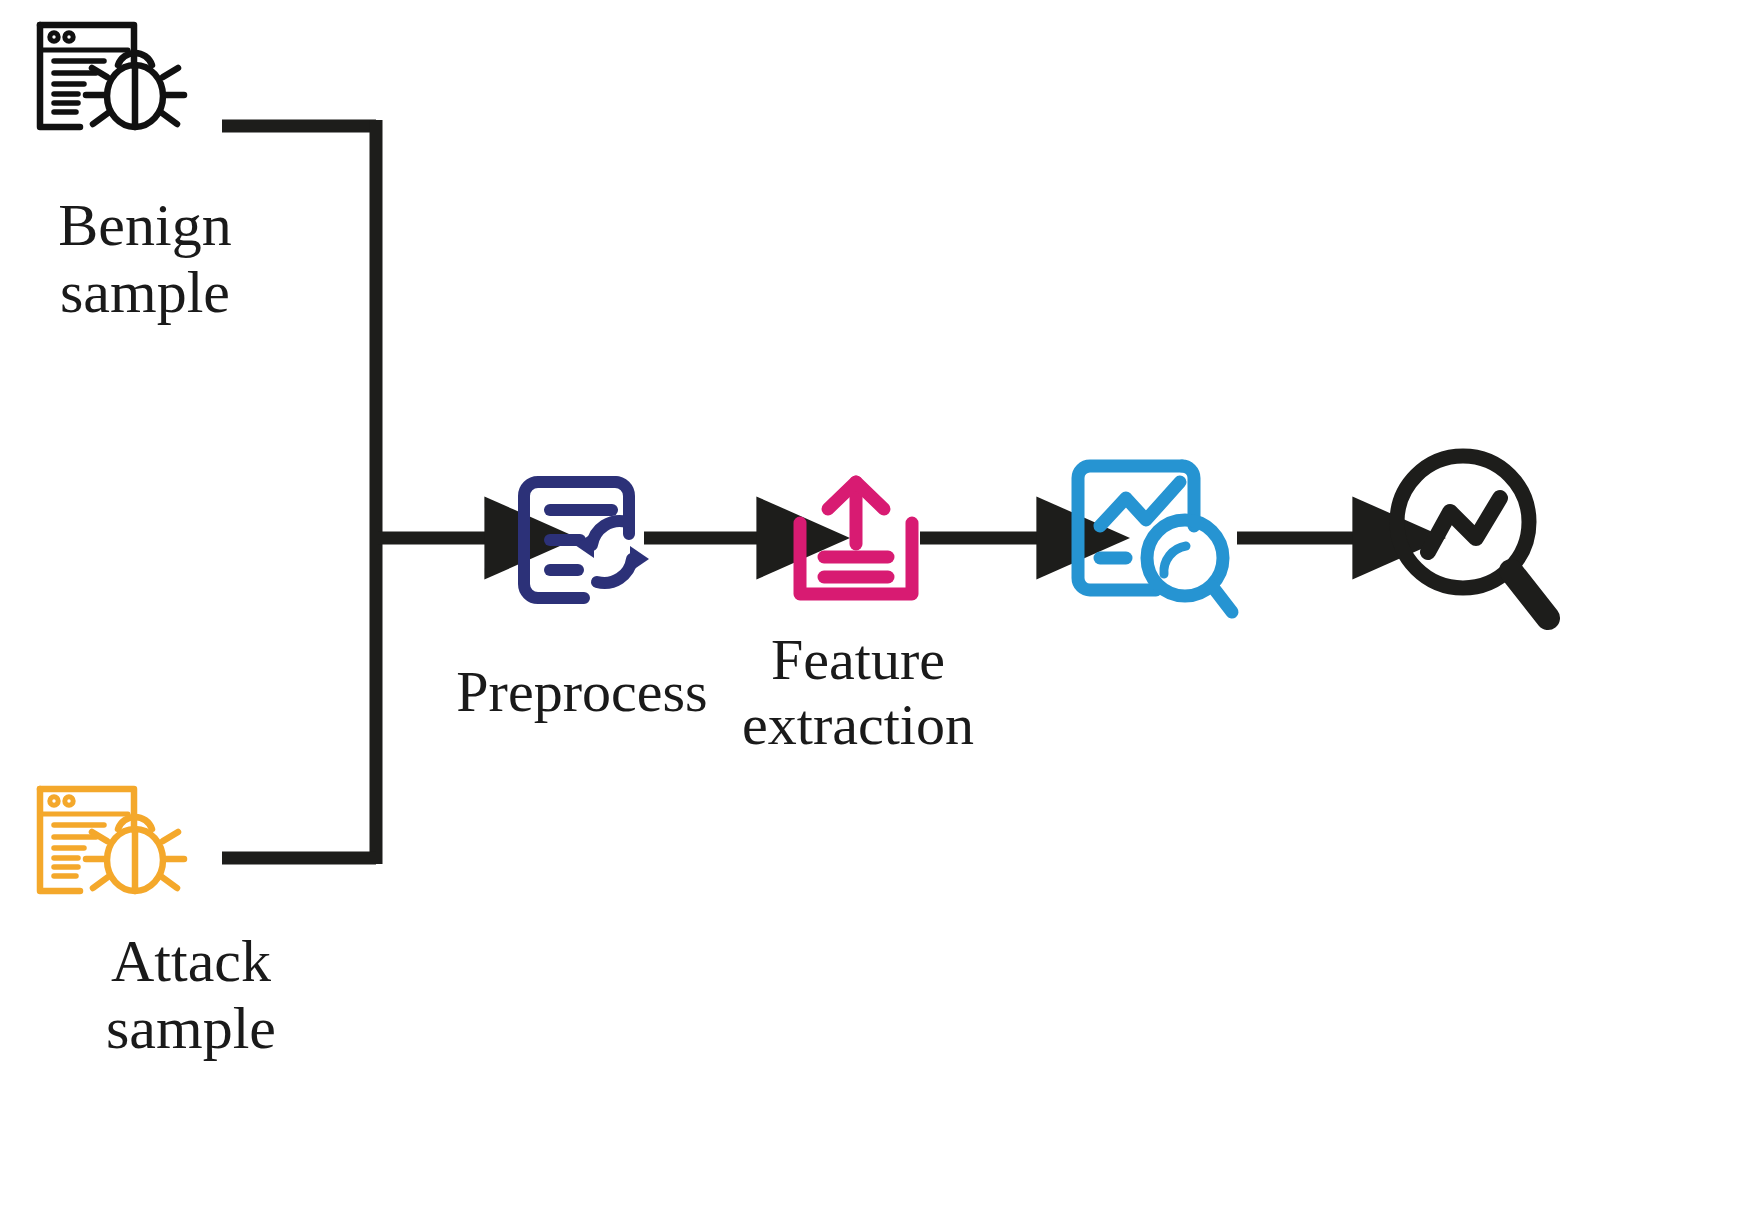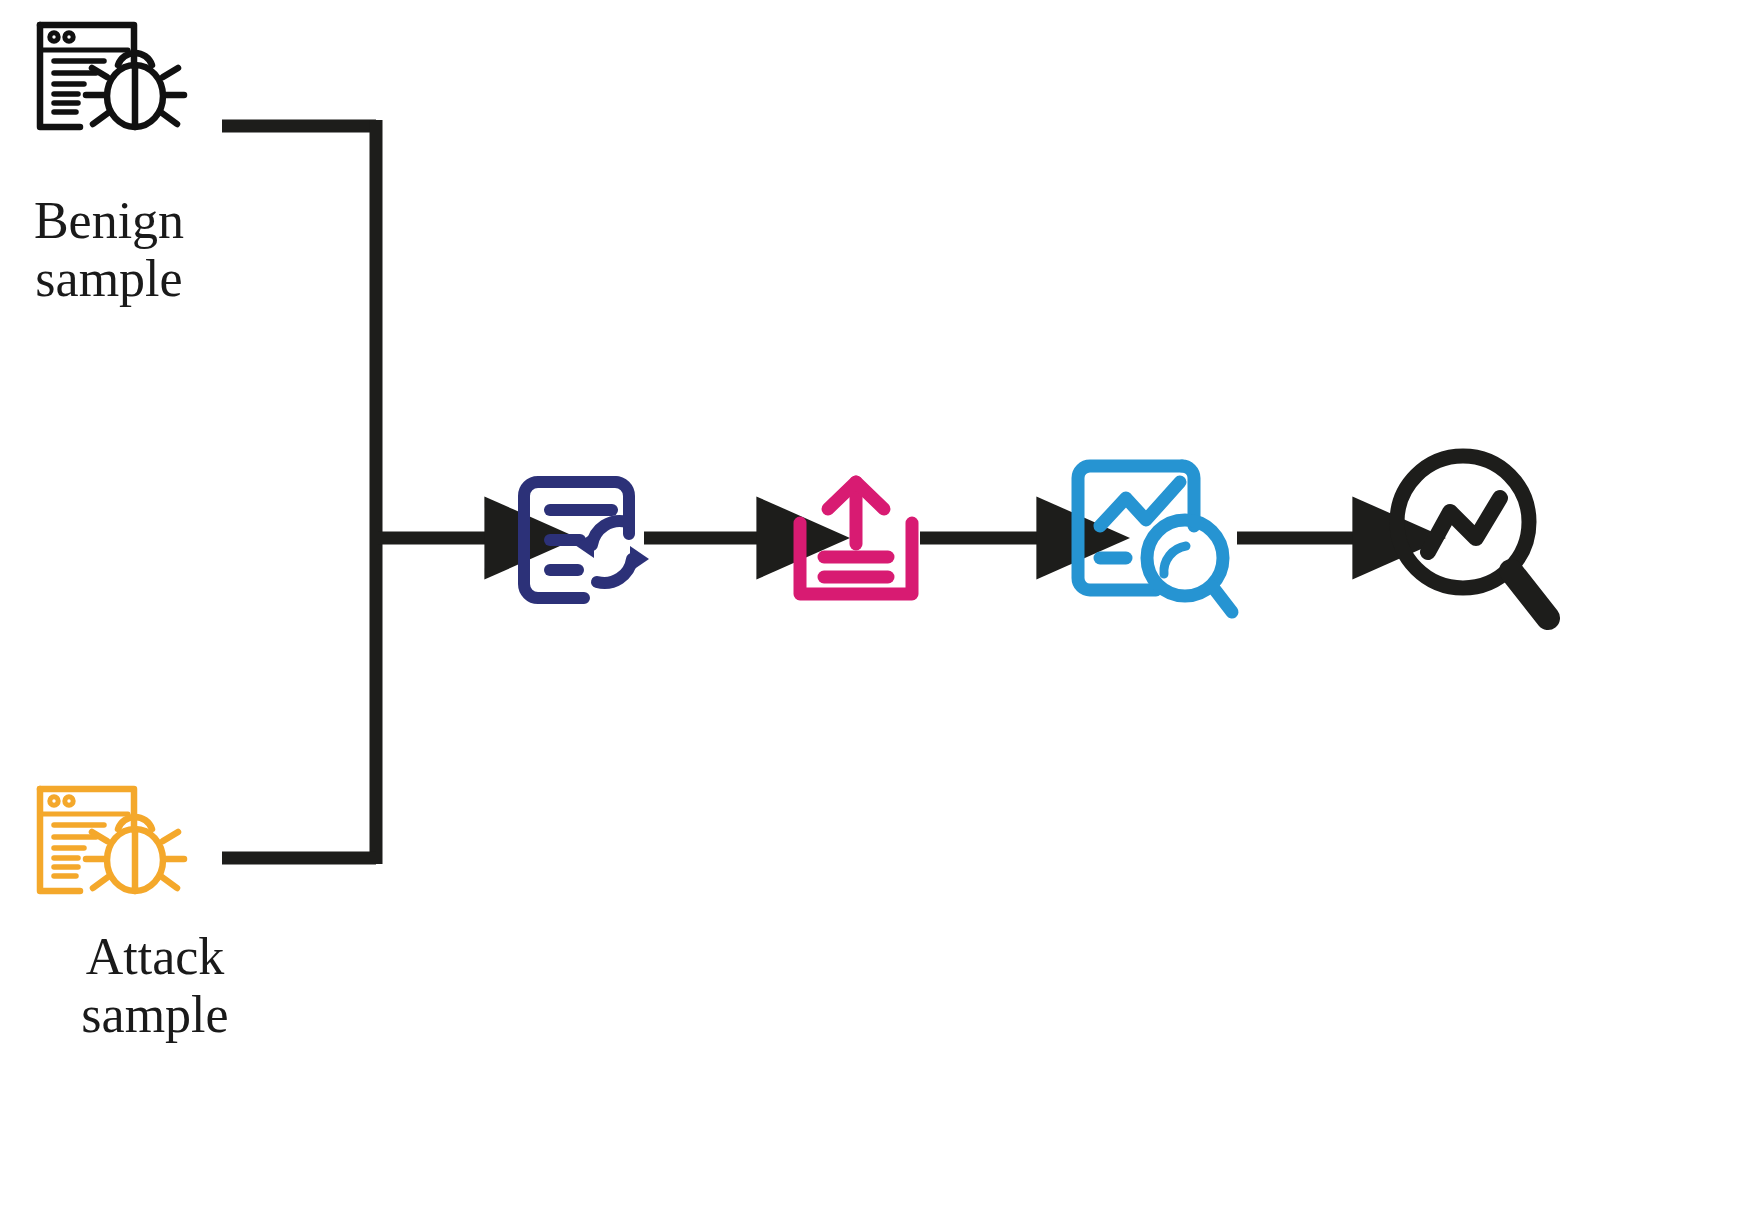--- a/index.html
+++ b/index.html
@@ -24,21 +24,22 @@
   .label {
     position: absolute;
     font-family: "Liberation Serif", "DejaVu Serif", serif;
     color: #1a1a1a;
     text-align: center;
     line-height: 1.12;
     white-space: pre-line;
     font-weight: 400;
   }
   .label-big {
-    font-size: 52px;
+    font-size: 60px;
+    padding-left: 36px;
   }
   .label-stage {
     font-size: 58px;
   }
   svg { display: block; overflow: visible; }
   .connector-svg {
     position: absolute;
     left: 0;
     top: 0;
     width: 1756px;
@@ -163,35 +164,38 @@
       <g fill="none" stroke="#2C3178" stroke-width="12" stroke-linecap="round" stroke-linejoin="round">
         <path d="M 84 79 a 28 28 0 0 1 35 -23"></path>
         <path d="M 124 93 a 28 28 0 0 1 -35 23"></path>
       </g>
       <g fill="#2C3178">
         <path d="M 86 66 L 86 92 L 67 79 z"></path>
         <path d="M 122 106 L 122 80 L 141 93 z"></path>
       </g>
     </svg>
   </div>
+  <div class="label label-stage" style="left:436px; top:660px; width:292px;">Preprocess</div>
 
   <div class="node" style="left:782px; top:466px; width:148px; height:148px;">
     <svg width="148" height="148" viewBox="0 0 148 148">
       <g fill="none" stroke="#D81B72" stroke-width="13" stroke-linecap="round" stroke-linejoin="round">
 
         <path d="M 74 16 L 74 78"></path>
         <path d="M 46 43 L 74 16 L 102 43"></path>
 
         <path d="M 18 57 L 18 128 L 130 128 L 130 57"></path>
 
         <path d="M 42 91 L 106 91"></path>
         <path d="M 42 111 L 106 111"></path>
       </g>
     </svg>
   </div>
+  <div class="label label-stage" style="left:712px; top:628px; width:292px;">Feature
+extraction</div>
 
   <div class="node" style="left:1064px; top:452px; width:176px; height:176px;">
     <svg width="176" height="176" viewBox="0 0 176 176">
 
       <g fill="none" stroke="#2694D2" stroke-width="13" stroke-linecap="round" stroke-linejoin="round">
         <path d="M 118 14 a 12 12 0 0 1 12 12 L 130 74"></path>
         <path d="M 118 14 L 26 14 a 12 12 0 0 0 -12 12 L 14 126 a 12 12 0 0 0 12 12 L 92 138"></path>
 
         <path d="M 36 74 L 62 46 L 82 68 L 116 30"></path>
 

